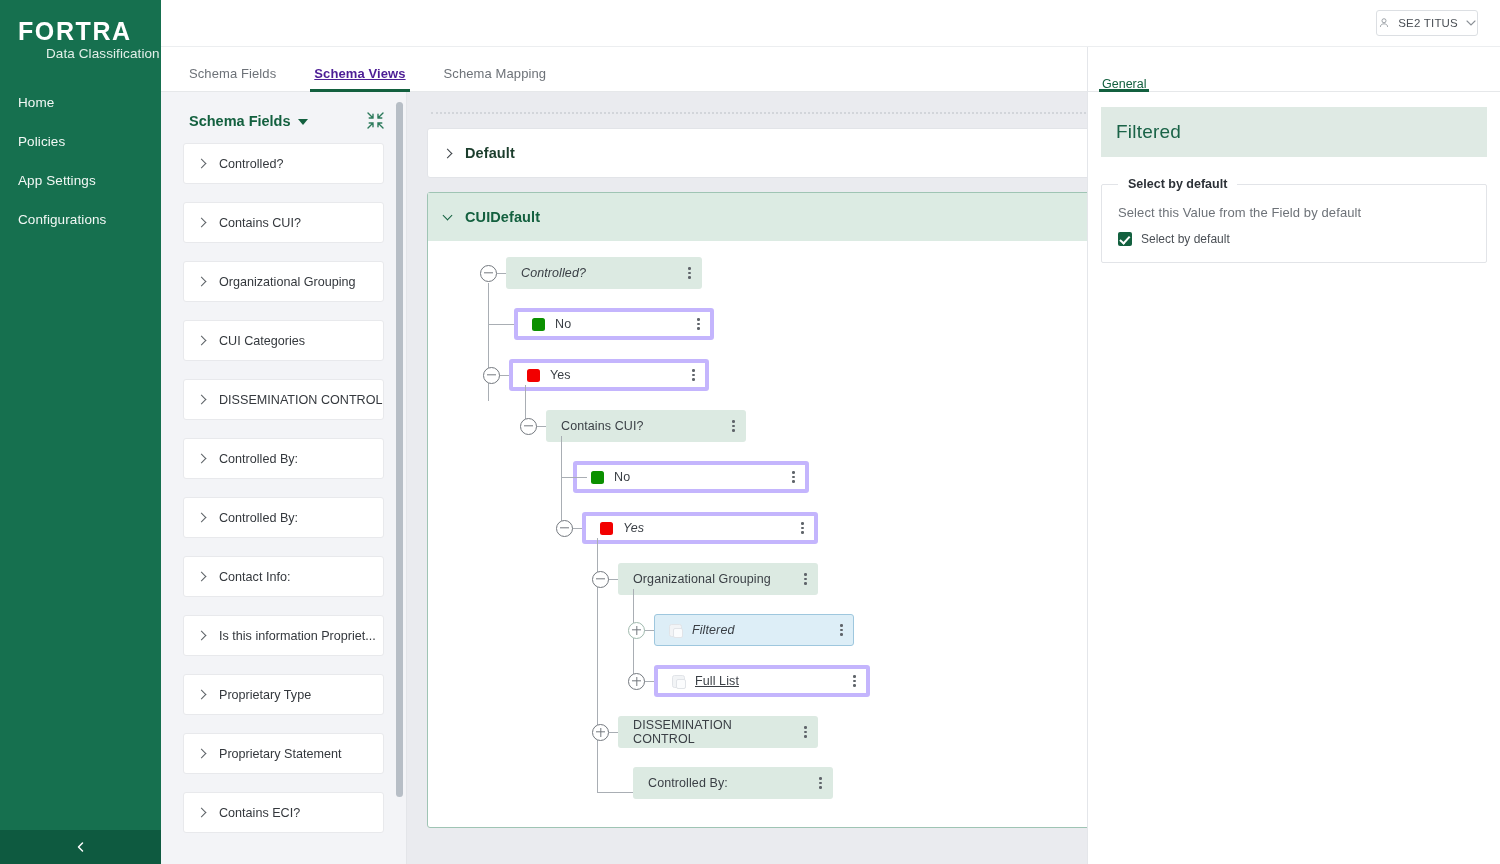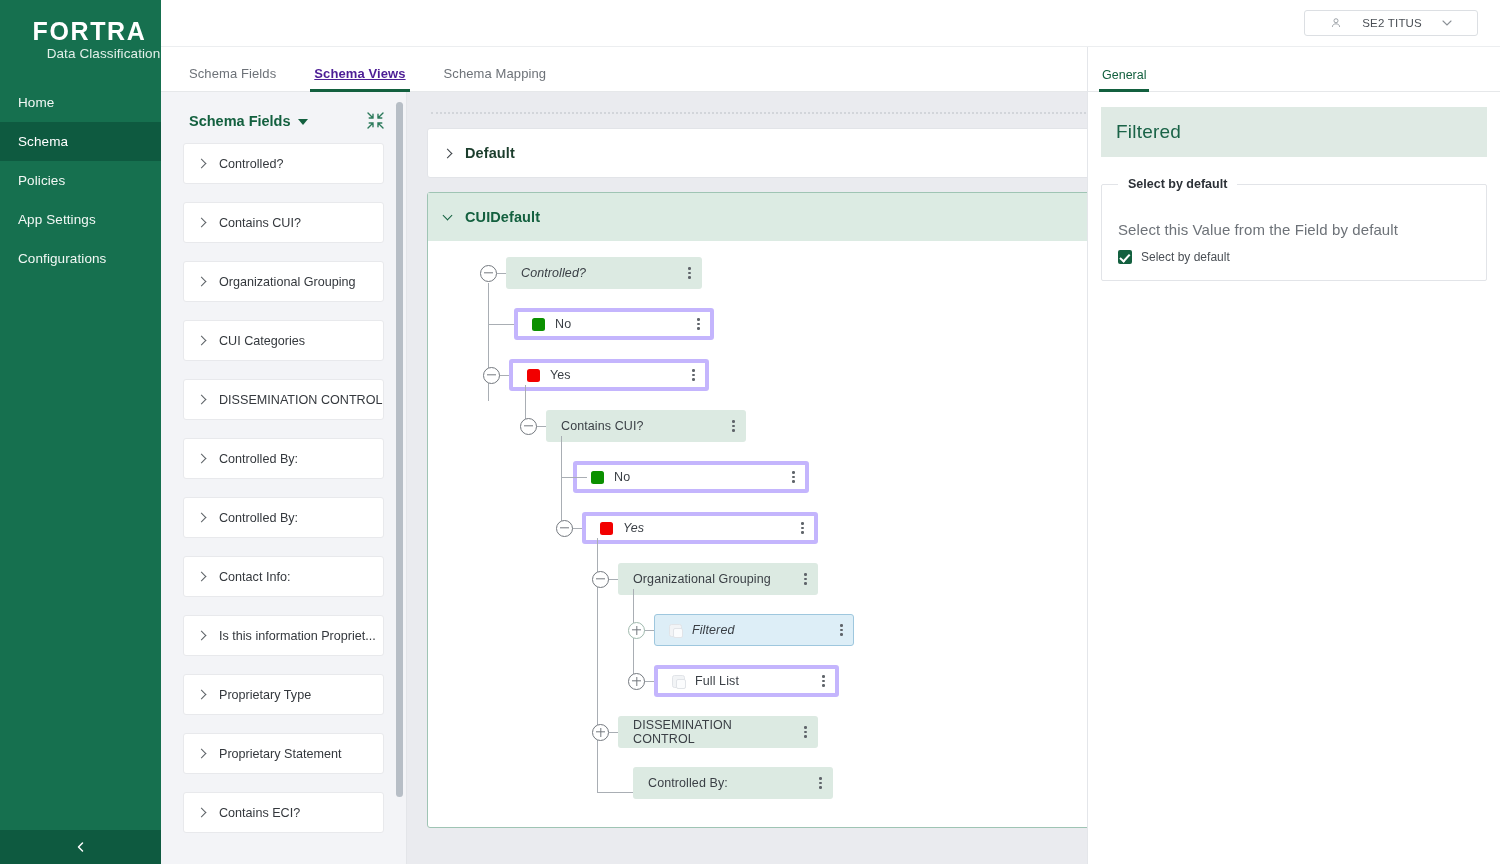--- a/index.html
+++ b/index.html
@@ -13,21 +13,20 @@
   }
   .app { position: relative; width: 1500px; height: 864px; display: flex; }
 
   
   .sidebar {
     width: 161px; height: 864px;
     background: #16704f;
     flex: 0 0 161px;
     position: relative;
     color: #ffffff;
-    text-align: center;
   }
   .brand { padding: 18px 0 0 18px; }
   .brand-name {
     font-size: 25px; font-weight: bold; letter-spacing: 1.6px;
     color: #ffffff; line-height: 1.05;
   }
   .brand-sub {
     font-size: 13.5px; color: #e2efe9; margin-top: 2px; letter-spacing: .1px; margin-left: 28px;
   }
   .nav { margin-top: 22px; }
@@ -47,21 +46,21 @@
   
   .main { flex: 1 1 auto; height: 864px; position: relative; background:#ffffff; }
 
   .topbar {
     height: 47px; border-bottom: 1px solid #eceef0;
     display: flex; align-items: center; justify-content: flex-end;
     padding-right: 22px; background: #ffffff;
   }
   .user-chip {
     border: 1px solid #dcdfe3; border-radius: 3px; height: 26px;
-    display: flex; align-items: center; gap: 20px; padding: 0 25px;
+    display: flex; align-items: center; gap: 8px; padding: 0 1px;
     font-size: 11.5px; color: #4a4f55; cursor: pointer; background:#fff;
   }
   .user-chip .uname { letter-spacing: .2px; }
 
   .tabs {
     height: 45px; display: flex; align-items: flex-end;
     padding-left: 28px; gap: 38px; border-bottom: 1px solid #e6e8ea;
     background: #ffffff;
   }
   .tab {
@@ -212,40 +211,40 @@
   }
 
   
   .right-panel {
     width: 413px; flex: 0 0 413px; background: #ffffff;
     border-left: 1px solid #e4e6ea; height: 817px;
     position: absolute; right: 0; top: 47px;
   }
   .rp-tabs { height: 45px; display: flex; align-items: flex-end; padding-left: 14px;
              border-bottom: 1px solid #e6e8ea; }
-  .rp-tab { font-size: 12.5px; color: #13603f; padding-bottom: 9px; position: relative;
+  .rp-tab { font-size: 12.5px; color: #13603f; position: relative;
             cursor: pointer; }
   .rp-tab.active:after {
     content: ""; position: absolute; left: -3px; right: -3px; bottom: -1px;
     height: 3px; background: #13603f;
   }
   .rp-header {
     margin: 15px 13px 0 13px; background: #dfeae4; height: 50px;
     display: flex; align-items: center; padding-left: 15px;
   }
   .rp-header-title { font-size: 19px; color: #1a6347; letter-spacing: .2px; }
 
   fieldset.group {
     margin: 20px 13px 0 13px; border: 1px solid #e2e4e8; border-radius: 2px;
     padding: 14px 16px 16px 16px;
   }
   fieldset.group legend {
     font-size: 12.5px; font-weight: bold; color: #2c3137; padding: 0 10px;
   }
-  .group-desc { font-size: 15px; color: #6d7278; margin-bottom: 12px; letter-spacing: .1px; margin-top: 16px; }
+  .group-desc { font-size: 13px; color: #6d7278; margin-bottom: 12px; letter-spacing: .1px; }
   .opt-row { display: flex; align-items: center; gap: 9px; margin-top: 7px; cursor: pointer; }
   .opt-label { font-size: 12px; color: #4a4f55; }
   .checkbox {
     width: 14px; height: 14px; border-radius: 2px; background: #13603f;
     position: relative; flex: 0 0 14px;
   }
   .checkbox:after {
     content: ""; position: absolute; left: 4.2px; top: 1.5px; width: 4px; height: 7.5px;
     border-right: 2px solid #ffffff; border-bottom: 2px solid #ffffff;
     transform: rotate(42deg);
@@ -265,21 +264,20 @@
 
 <div class="app">
 
   <nav class="sidebar">
     <div class="brand">
       <div class="brand-name">FORTRA</div>
       <div class="brand-sub">Data Classification</div>
     </div>
     <div class="nav">
       <div class="nav-item">Home</div>
-      <div class="nav-item active">Schema</div>
       <div class="nav-item">Policies</div>
       <div class="nav-item">App Settings</div>
       <div class="nav-item">Configurations</div>
     </div>
     <div class="sidebar-collapse">
       <svg width="12" height="12" viewBox="0 0 12 12" fill="none">
         <path d="M7.5 2 L3.5 6 L7.5 10" stroke-width="1.5" stroke-linecap="round" stroke-linejoin="round"></path>
       </svg>
     </div>
   </nav>
@@ -530,21 +528,21 @@
                       <span></span>
                       <span></span>
                       <span></span>
                     </span>
                 </span>
               </div>
 
               <div class="node-row" style="left:200px; top:424px;">
                 <span class="toggle plus"></span>
                 <span class="stub"></span>
-                <span class="node-box value" style="width:185px;">
+                <span class="node-box value" style="width:216px;text-decoration:underline;">
                   <span class="swatch plain"></span>
                   <span class="node-label">Full List</span>
                   <span class="node-kebab">
                       <span></span>
                       <span></span>
                       <span></span>
                     </span>
                 </span>
               </div>
 

